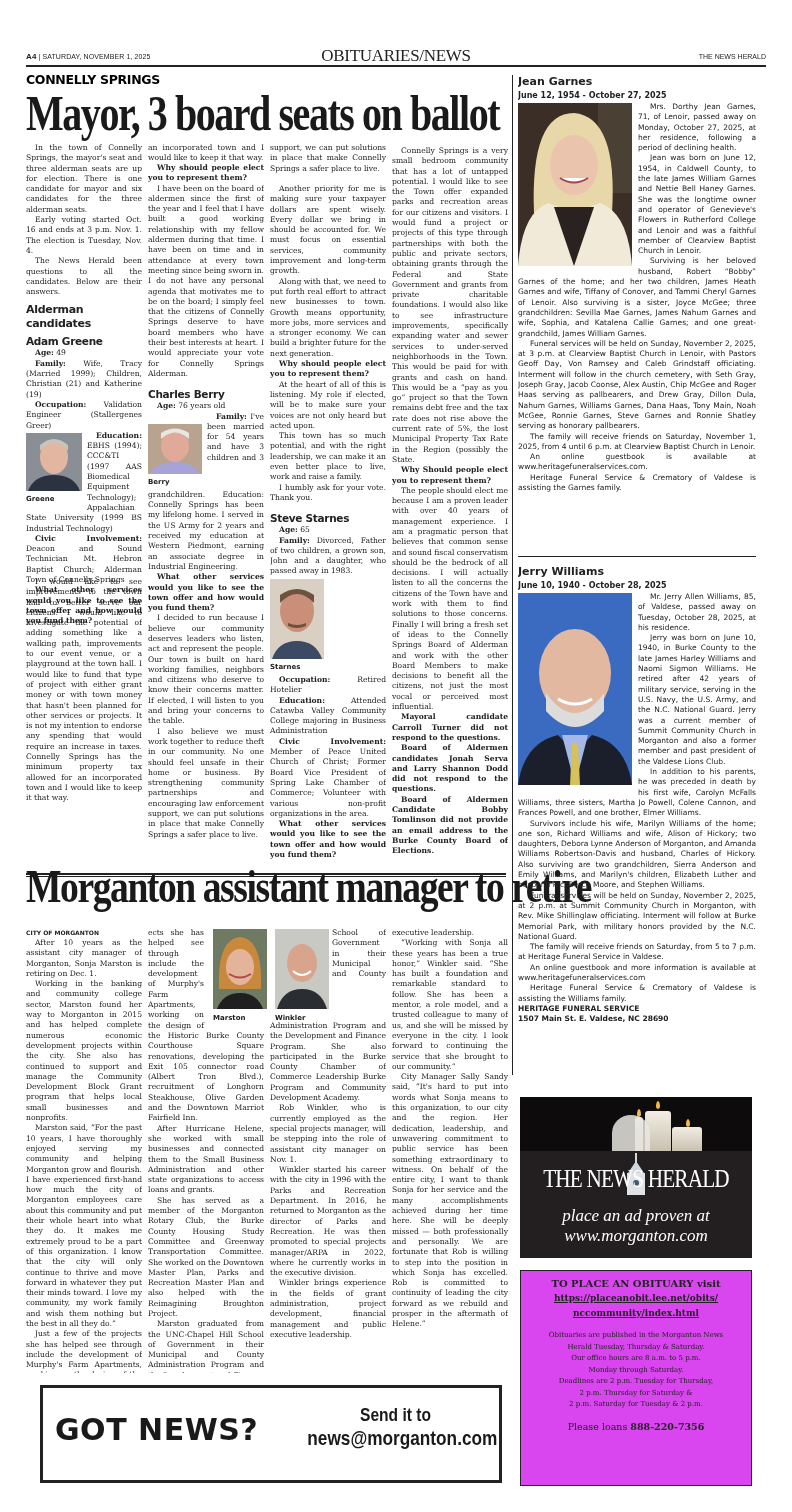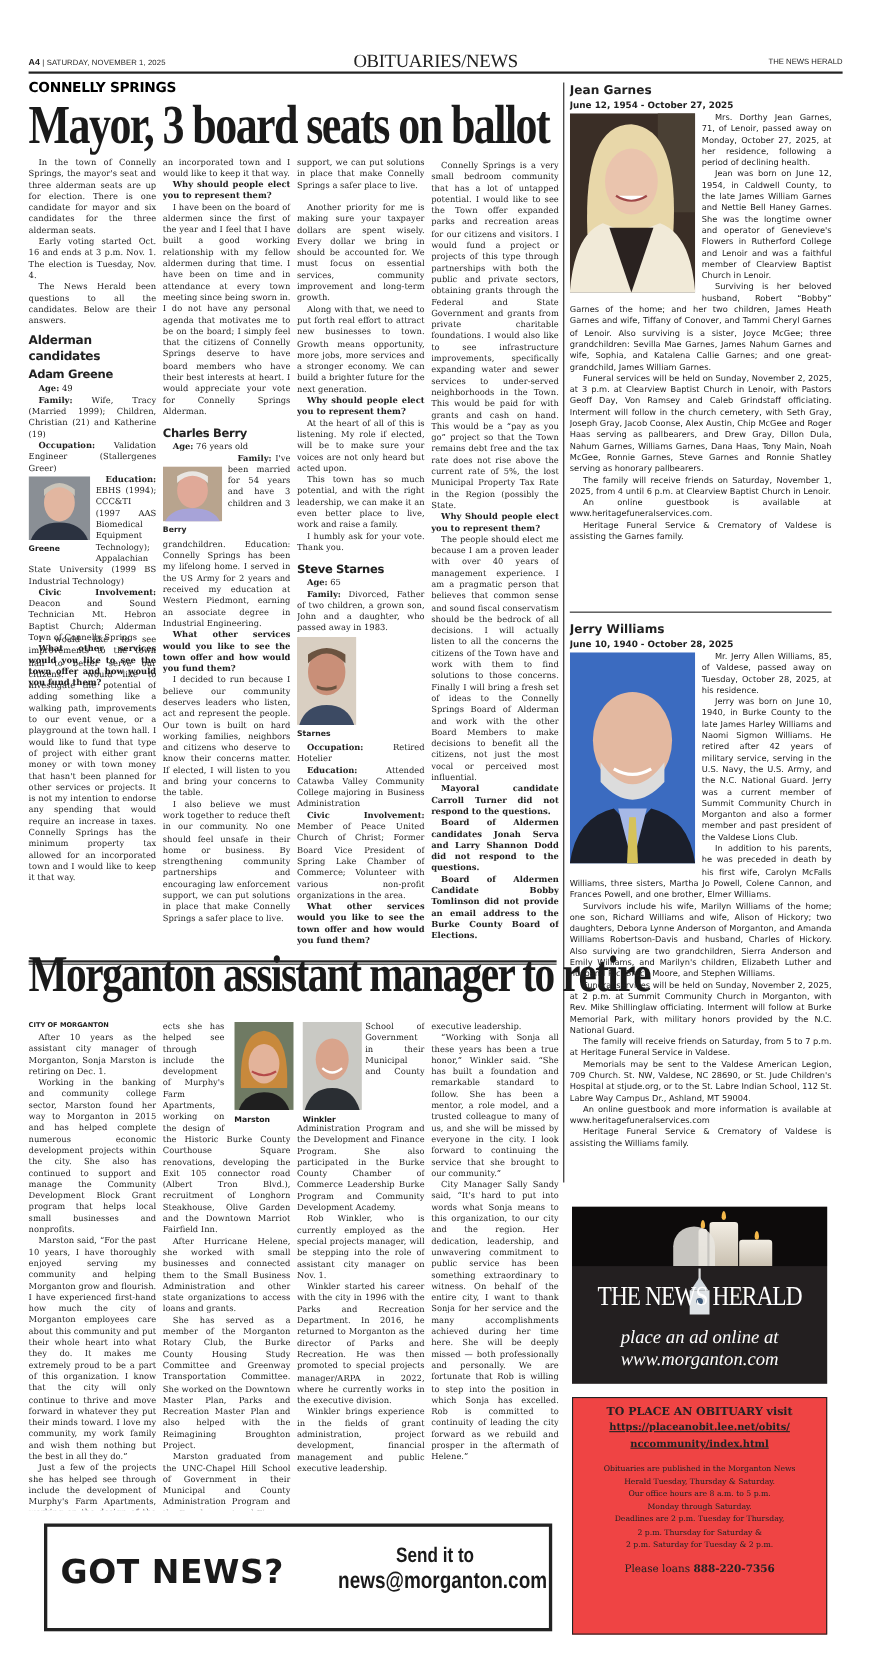--- a/index.html
+++ b/index.html
@@ -35,35 +35,35 @@
   .divider-double { top: 873px; left: 26px; width: 480px; border-top: 2px solid #222; border-bottom: 1px solid #222; height: 4px; }
   .city-kicker { font-family: "DejaVu Sans", sans-serif; font-weight: bold; font-size: 6px; line-height: 10px; text-indent: 0 !important; }
 
   
   .obit-rule-left { top: 75px; left: 512px; width: 1px; height: 1000px; background: #222; }
   .obit { font-family: "DejaVu Sans", sans-serif; font-size: 7.5px; line-height: 10.3px; text-align: justify; color: #222; }
   .obit p { text-indent: 12px; }
   .obit .oname { font-weight: bold; font-size: 11px; line-height: 14px; text-indent: 0; }
   .obit .odates { font-weight: bold; font-size: 8px; line-height: 13px; text-indent: 0; }
   .obit .ophoto { float: left; margin: 1px 6px 2px 0; }
-  .obit .bold { font-weight: bold; text-indent: 0; margin-top: 48px; }
+  .obit .bold { font-weight: bold; text-indent: 0; }
   .obit-sep { top: 556px; left: 518px; width: 238px; height: 1px; background: #222; }
 
   
   .ad { top: 1097px; left: 520px; width: 232px; height: 161px; background: #231f20; overflow: hidden; }
   .ad .candle-area { position: absolute; top: 0; left: 0; width: 232px; height: 54px; background: #0d0b0b; }
   .candle { position: absolute; background: linear-gradient(#f2ede3, #c9c0b0); border-radius: 3px 3px 0 0; }
   .flame { position: absolute; width: 4px; height: 8px; border-radius: 50% 50% 50% 50% / 70% 70% 30% 30%; background: #f5b94a; }
   .ad .masthead { position: absolute; top: 68px; left: 0; width: 232px; text-align: center; font-family: "Liberation Serif", serif; font-size: 25px; color: #fff; letter-spacing: -1px; transform: scaleX(0.85); }
   .ad .line1, .ad .line2 { position: absolute; left: 0; width: 232px; text-align: center; font-family: "Liberation Serif", serif; font-style: italic; color: #fff; font-size: 17px; }
   .ad .line1 { top: 109px; }
   .ad .line2 { top: 129px; }
 
   
-  .obitbox { top: 1270px; left: 520px; width: 232px; height: 216px; background: #ef4444; border: 1px solid #222; text-align: center; font-family: "DejaVu Serif", serif; color: #222; }
+  .obitbox { top: 1270px; left: 520px; width: 232px; height: 216px; background: #d946ef; border: 1px solid #222; text-align: center; font-family: "DejaVu Serif", serif; color: #222; }
   .obitbox .t1 { margin-top: 6px; font-weight: bold; font-size: 10px; line-height: 14px; }
   .obitbox .lnk { font-weight: bold; font-size: 9px; line-height: 15px; text-decoration: underline; display: block; color: #222; }
   .obitbox .small { font-size: 7px; line-height: 11.5px; }
   .obitbox .call { margin-top: 10px; font-size: 9.5px; }
   .obitbox .call b { font-weight: bold; }
 
   
   .gotnews { top: 1385px; left: 40px; width: 462px; height: 98px; border: 3px solid #222; }
   .gotnews .big { position: absolute; left: 12px; top: 24px; font-family: "DejaVu Sans", sans-serif; font-weight: bold; font-size: 30px; letter-spacing: 0.5px; color: #1a1a1a; }
   .gotnews .send { position: absolute; left: 245px; top: 16px; width: 215px; text-align: center; font-family: "Liberation Sans", sans-serif; font-weight: bold; color: #1a1a1a; transform: scaleX(0.82); transform-origin: center top; }
@@ -272,21 +272,20 @@
       <path d="M44 142 L57 192 L70 142 Z" fill="#a6b8e6"></path>
       <path d="M54 150 L60 150 L62 192 L52 192 Z" fill="#d6c25a"></path>
     </svg>
   </div>
   <p>Mr. Jerry Allen Williams, 85, of Valdese, passed away on Tuesday, October 28, 2025, at his residence.</p>
   <p>Jerry was born on June 10, 1940, in Burke County to the late James Harley Williams and Naomi Sigmon Williams. He retired after 42 years of military service, serving in the U.S. Navy, the U.S. Army, and the N.C. National Guard. Jerry was a current member of Summit Community Church in Morganton and also a former member and past president of the Valdese Lions Club.</p>
   <p>In addition to his parents, he was preceded in death by his first wife, Carolyn McFalls Williams, three sisters, Martha Jo Powell, Colene Cannon, and Frances Powell, and one brother, Elmer Williams.</p>
   <p>Survivors include his wife, Marilyn Williams of the home; one son, Richard Williams and wife, Alison of Hickory; two daughters, Debora Lynne Anderson of Morganton, and Amanda Williams Robertson-Davis and husband, Charles of Hickory. Also surviving are two grandchildren, Sierra Anderson and Emily Williams, and Marilyn's children, Elizabeth Luther and husband Ric, Bruce Moore, and Stephen Williams.</p>
   <p>Funeral services will be held on Sunday, November 2, 2025, at 2 p.m. at Summit Community Church in Morganton, with Rev. Mike Shillinglaw officiating. Interment will follow at Burke Memorial Park, with military honors provided by the N.C. National Guard.</p>
   <p>The family will receive friends on Saturday, from 5 to 7 p.m. at Heritage Funeral Service in Valdese.</p>
-  <p>Memorials may be sent to the Valdese American Legion, 709 Church. St. NW, Valdese, NC 28690, or St. Jude Children's Hospital at stjude.org, or to the St. Labre Indian School, 112 St. Labre Way Campus Dr., Ashland, MT 59004.</p>
   <p>An online guestbook and more information is available at www.heritagefuneralservices.com</p>
   <p>Heritage Funeral Service &amp; Crematory of Valdese is assisting the Williams family.</p>
   <p class="bold">HERITAGE FUNERAL SERVICE</p>
   <p class="bold">1507 Main St. E. Valdese, NC 28690</p>
 </div>
 
 <div class="abs ad">
   <div class="candle-area">
     <div class="candle" style="left:125px;top:14px;width:26px;height:40px;"></div>
     <div class="flame" style="left:136px;top:4px;"></div>
@@ -296,21 +295,21 @@
     <div class="flame" style="left:117px;top:12px;"></div>
     <div style="position:absolute;left:92px;top:18px;width:38px;height:36px;border-radius:50% 50% 0 0;background:#e9e6e0;opacity:0.85;"></div>
   </div>
   <svg style="position:absolute;left:104px;top:56px;" width="24" height="44">
     <rect x="11" y="0" width="2" height="10" fill="#d8d8d8"></rect>
     <path d="M4 20 L12 8 L20 20 Z" fill="#cfd6dc"></path>
     <rect x="3" y="20" width="18" height="22" fill="#dfe3e6"></rect>
     <circle cx="12" cy="30" r="3" fill="#3e5a7a"></circle>
   </svg>
   <div class="masthead">THE NEWS HERALD</div>
-  <div class="line1">place an ad online at</div>
+  <div class="line1">place an ad proven at</div>
   <div class="line2">www.morganton.com</div>
 </div>
 
 <div class="abs obitbox">
   <div class="t1">TO PLACE AN OBITUARY visit</div>
   <a class="lnk">https://placeanobit.lee.net/obits/</a>
   <a class="lnk">nccommunity/index.html</a>
   <div style="height:9px;"></div>
   <div class="small">Obituaries are published in the Morganton News</div>
   <div class="small">Herald Tuesday, Thursday &amp; Saturday.</div>

